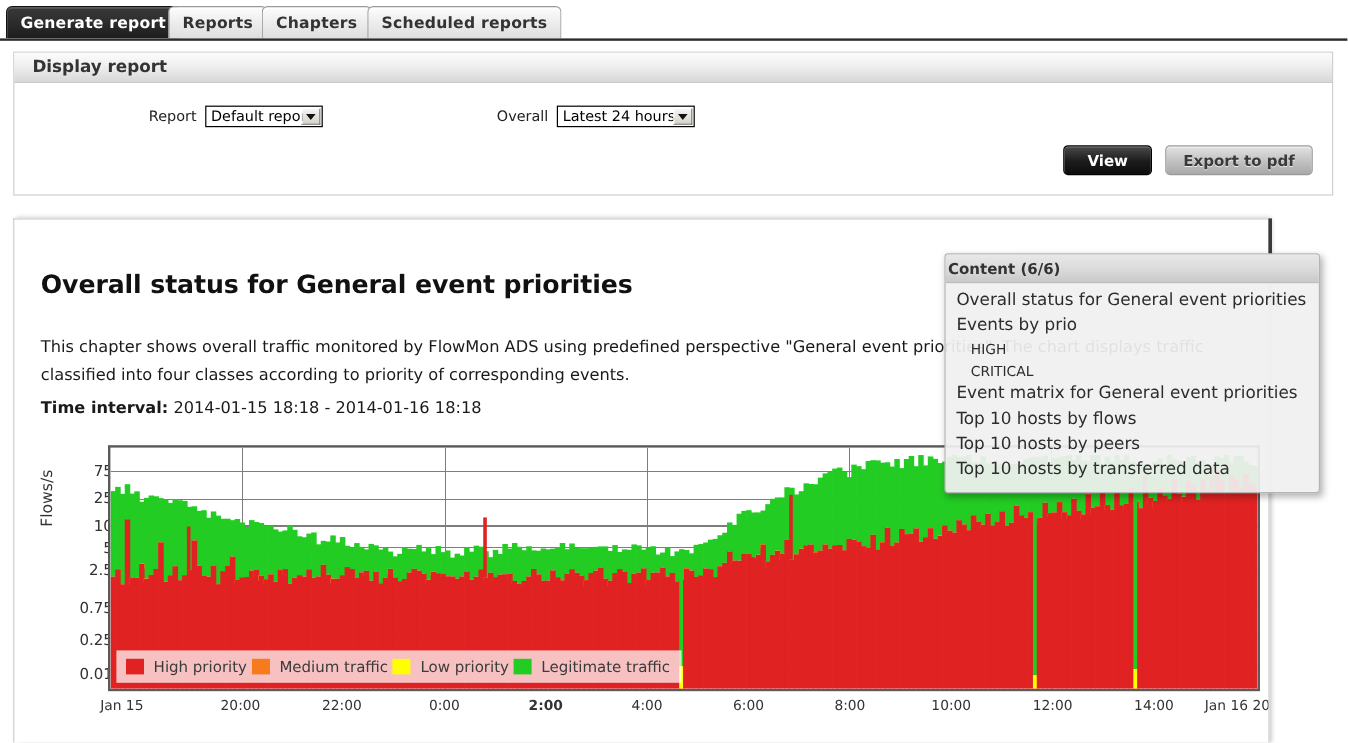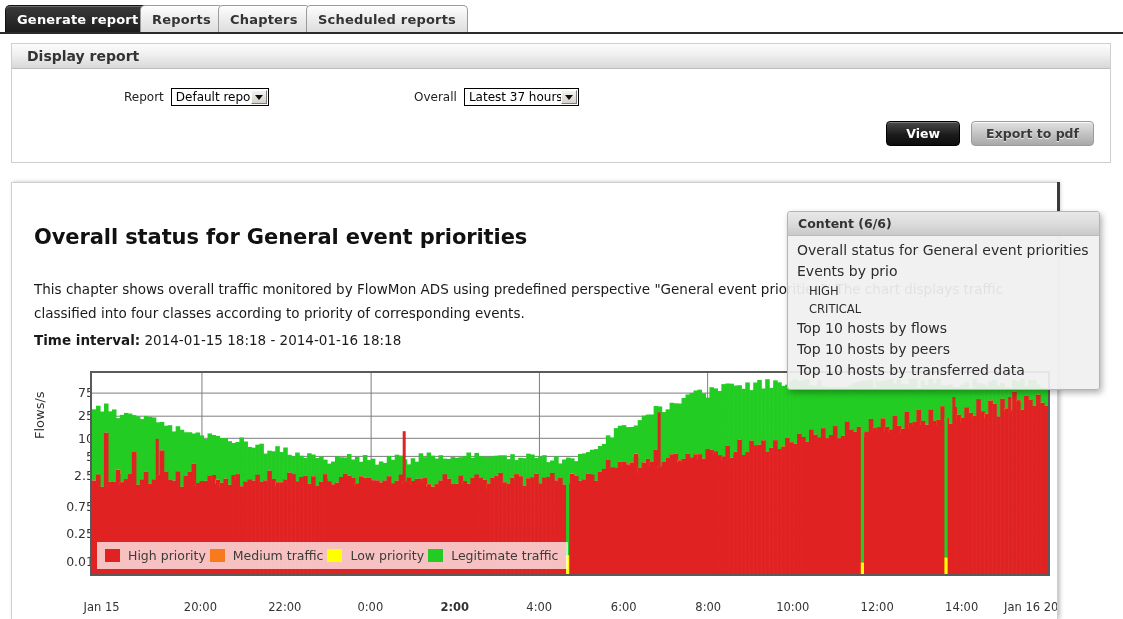--- a/index.html
+++ b/index.html
@@ -121,21 +121,21 @@
   .ytick{
     position:absolute;right:4px;font-size:12.5px;color:#333;
     transform:translateY(-50%);white-space:nowrap;
   }
   .plot{
     position:absolute;left:56px;top:0;width:960px;height:205px;
     box-sizing:border-box;border:2px solid #5a5a5a;background:#fff;
     overflow:hidden;
   }
   .plot svg{display:block;width:100%;height:100%;}
-  .xticks{position:absolute;left:56px;top:210px;width:960px;height:20px;margin-top:19px;}
+  .xticks{position:absolute;left:56px;top:210px;width:960px;height:20px;}
   .xtick{
     position:absolute;font-size:11.5px;color:#333;
     transform:translateX(-50%);white-space:nowrap;top:0;
   }
   .legend{
     position:absolute;left:5px;bottom:5px;
     background:rgba(255,255,255,.72);
     padding:6px 10px 6px 8px;
     display:flex;flex-direction:row;gap:4px;
   }
@@ -150,21 +150,21 @@
     box-sizing:border-box;
     border:1px solid #b4b4b4;border-radius:3px;
     background:rgba(240,240,240,.93);
     box-shadow:2px 3px 6px rgba(0,0,0,.3);
     z-index:50;overflow:hidden;
   }
   .cp-head{
     height:24px;box-sizing:border-box;
     background:linear-gradient(to bottom,#e8e8e8 0%,#dcdcdc 50%,#c9c9c9 100%);
     border-bottom:1px solid #bdbdbd;
-    display:flex;align-items:center;padding-left:10px;
+    display:flex;align-items:center;padding-left:2px;
     font-weight:bold;font-size:12.5px;color:#333;
   }
   .cp-list{padding:4px 0 8px 0;}
   .cp-item{
     font-size:14px;color:#2c2c2c;line-height:21px;
     padding:0 8px 0 9px;white-space:nowrap;cursor:pointer;
   }
   .cp-item.sub{font-size:11.5px;padding-left:21px;line-height:18px;}
 </style>
 </head>
@@ -201,21 +201,21 @@
             <span>Default report</span>
             <span class="arrowbtn">
                 <i></i>
               </span>
           </div>
         </div>
 
         <div class="fld" style="left:402px;">
           <span class="fld-label">Overall</span>
           <div class="selbox" style="width:115px;">
-            <span>Latest 37 hours</span>
+            <span>Latest 24 hours</span>
             <span class="arrowbtn">
                 <i></i>
               </span>
           </div>
         </div>
 
       </div>
       <div class="btnrow">
         <div class="btn dark">
             <span>View</span>
@@ -892,19 +892,20 @@
   <div class="stem"></div>
   <div class="content-pop">
     <div class="cp-head">
       <span>Content (6/6)</span>
     </div>
     <div class="cp-list" id="cplist">
         <div class="cp-item">Overall status for General event priorities</div>
         <div class="cp-item">Events by prio</div>
         <div class="cp-item sub">HIGH</div>
         <div class="cp-item sub">CRITICAL</div>
+        <div class="cp-item">Event matrix for General event priorities</div>
         <div class="cp-item">Top 10 hosts by flows</div>
         <div class="cp-item">Top 10 hosts by peers</div>
         <div class="cp-item">Top 10 hosts by transferred data</div>
       </div>
   </div>
 
 </div>
 
 </body></html>

